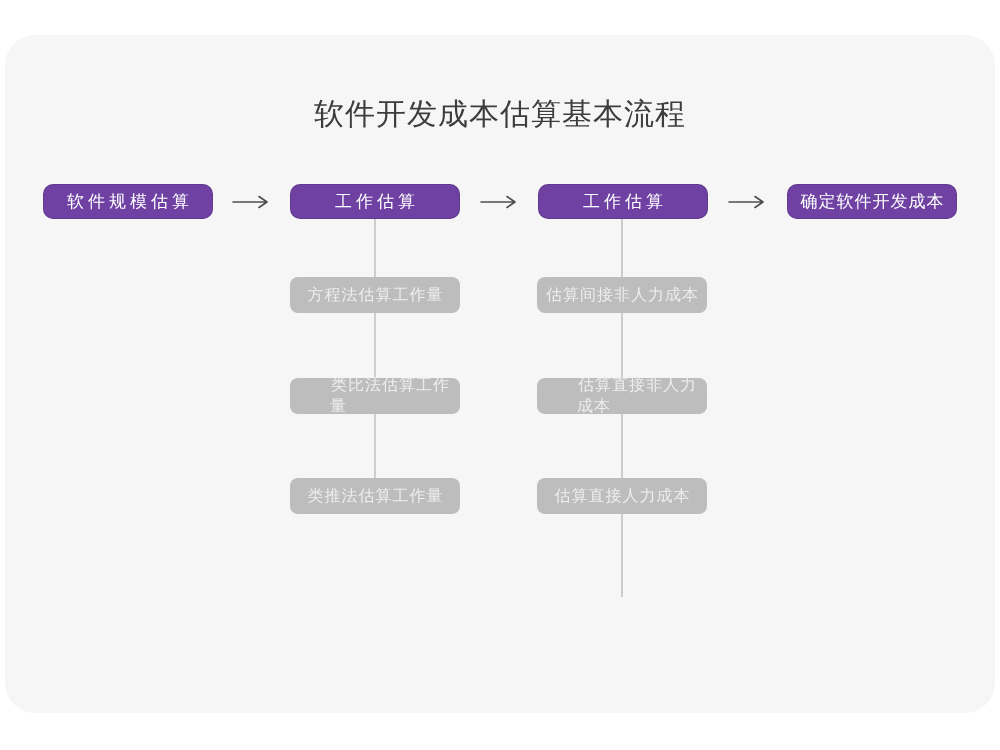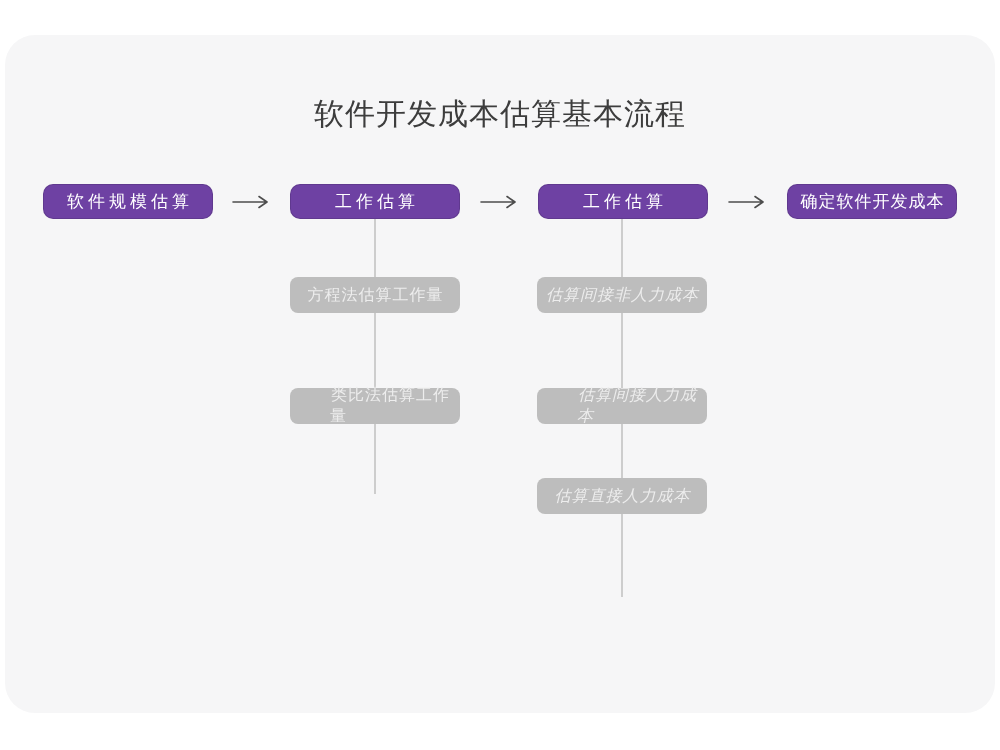--- a/index.html
+++ b/index.html
@@ -78,23 +78,23 @@
     background: var(--box-gray);
     border-radius: 8px;
     color: var(--gray-box-text-color);
     font-size: 16px;
     letter-spacing: 1px;
     display: flex; align-items: center; justify-content: center;
     text-indent: 1px;
     z-index: 2;
   }
   .col-work { left: 290px; }
-  .col-cost { left: 537px; font-style: italic; }
+  .col-cost { left: 537px; }
   .row0 { top: 277px; }
-  .row1 { top: 388px; padding-left: 40px; }
+  .row1 { top: 378px; padding-left: 40px; }
   .row2 { top: 478px; }
   .row3 { top: 579px; }
   .arrow svg { display: block; }
 </style>
 </head>
 <body>
 
 <div class="stage">
 
   <div class="card"></div>
@@ -125,18 +125,19 @@
     </svg>
   </div>
 
   <div class="main-box b4">确定软件开发成本</div>
 
   <div class="connector work"></div>
   <div class="connector cost"></div>
 
   <div class="sub-box col-work row0">方程法估算工作量</div>
   <div class="sub-box col-work row1">类比法估算工作量</div>
+  <div class="sub-box col-work row2">类推法估算工作量</div>
 
   <div class="sub-box col-cost row0">估算间接非人力成本</div>
-  <div class="sub-box col-cost row1">估算间接人力成本</div>
+  <div class="sub-box col-cost row1">估算直接非人力成本</div>
   <div class="sub-box col-cost row2">估算直接人力成本</div>
 
 </div>
 
 </body></html>

